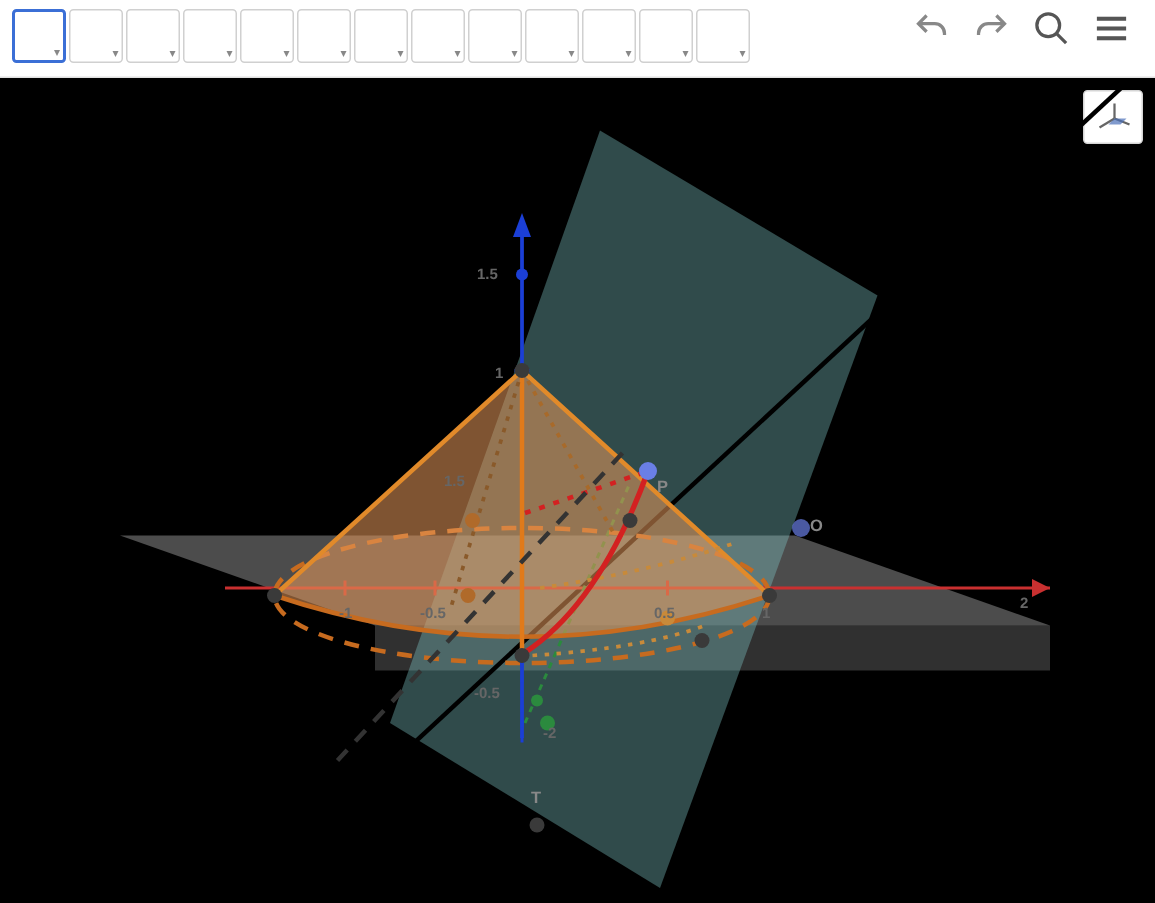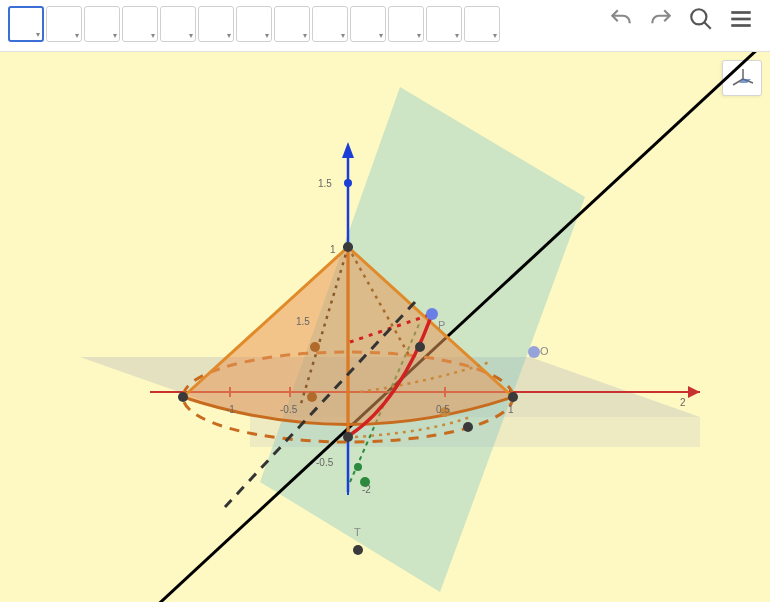--- a/index.html
+++ b/index.html
@@ -6,21 +6,21 @@
   body { font-family: Arial, Helvetica, sans-serif; background: #fff; width: 770px; height: 602px; overflow: hidden; position: relative; }
   .toolbar { position: relative; height: 52px; border-bottom: 1px solid #e0e0e0; display: flex; align-items: flex-start; padding: 6px 8px 0 8px; }
   .tool-row { display: flex; gap: 2px; }
   .tool { width: 36px; height: 36px; border: 1px solid #d0d0d0; border-radius: 3px; background: #fff; cursor: pointer; position: relative; }
   .tool.selected { border: 2px solid #3b6fd6; }
   .tool-tick { position: absolute; right: 2px; bottom: 1px; font-size: 8px; color: #888; }
   .tool-underline { position: absolute; bottom: -5px; left: 0; height: 3px; background: #b0b0b0; border-radius: 2px; }
   .right-controls { margin-left: auto; display: flex; align-items: center; gap: 14px; padding-right: 8px; }
   .ctrl-icon { width: 26px; height: 26px; cursor: pointer; color: #888; display: flex; align-items: center; justify-content: center; }
   .ctrl-icon svg { width: 100%; height: 100%; }
-  .canvas { position: absolute; top: 52px; left: 0; right: 0; bottom: 0; background: #fef9c3; overflow: hidden; }
+  .canvas { position: absolute; top: 52px; left: 0; right: 0; bottom: 0; background: #000000; overflow: hidden; font-weight: bold; }
   .drawer-btn { position: absolute; top: 8px; right: 8px; width: 40px; height: 36px; background: #fff; border: 1px solid #d5d5d5; border-radius: 3px; box-shadow: -1px 1px 3px rgba(0,0,0,0.08); cursor: pointer; display: flex; align-items: center; justify-content: center; }
   .axis-label { position: absolute; font-size: 10px; color: #666; }
   .pt-label { position: absolute; font-size: 11px; color: #888; }
 </style>
 </head>
 <body>
 
 <div class="toolbar">
   <div class="tool-row">
     <div class="tool selected">

